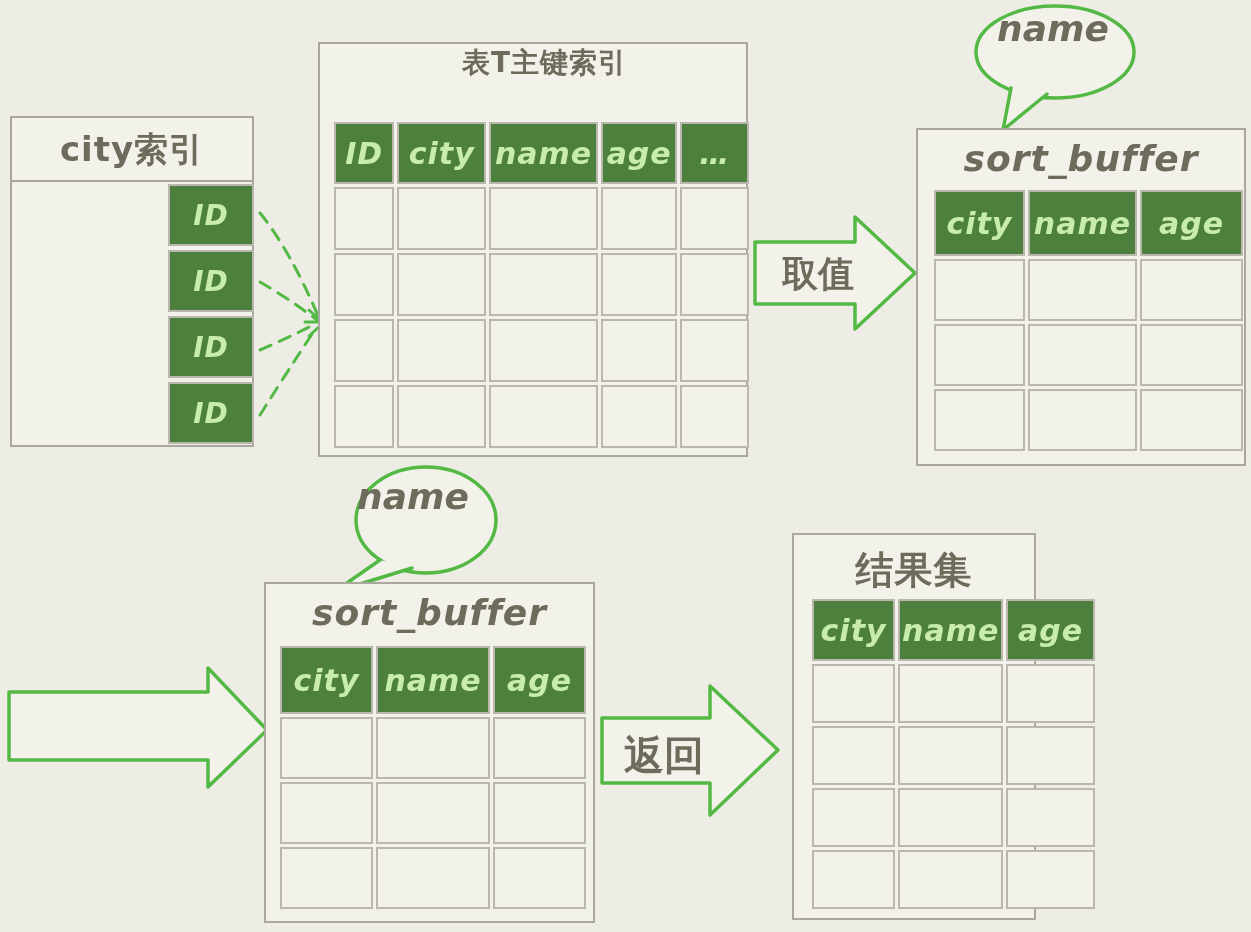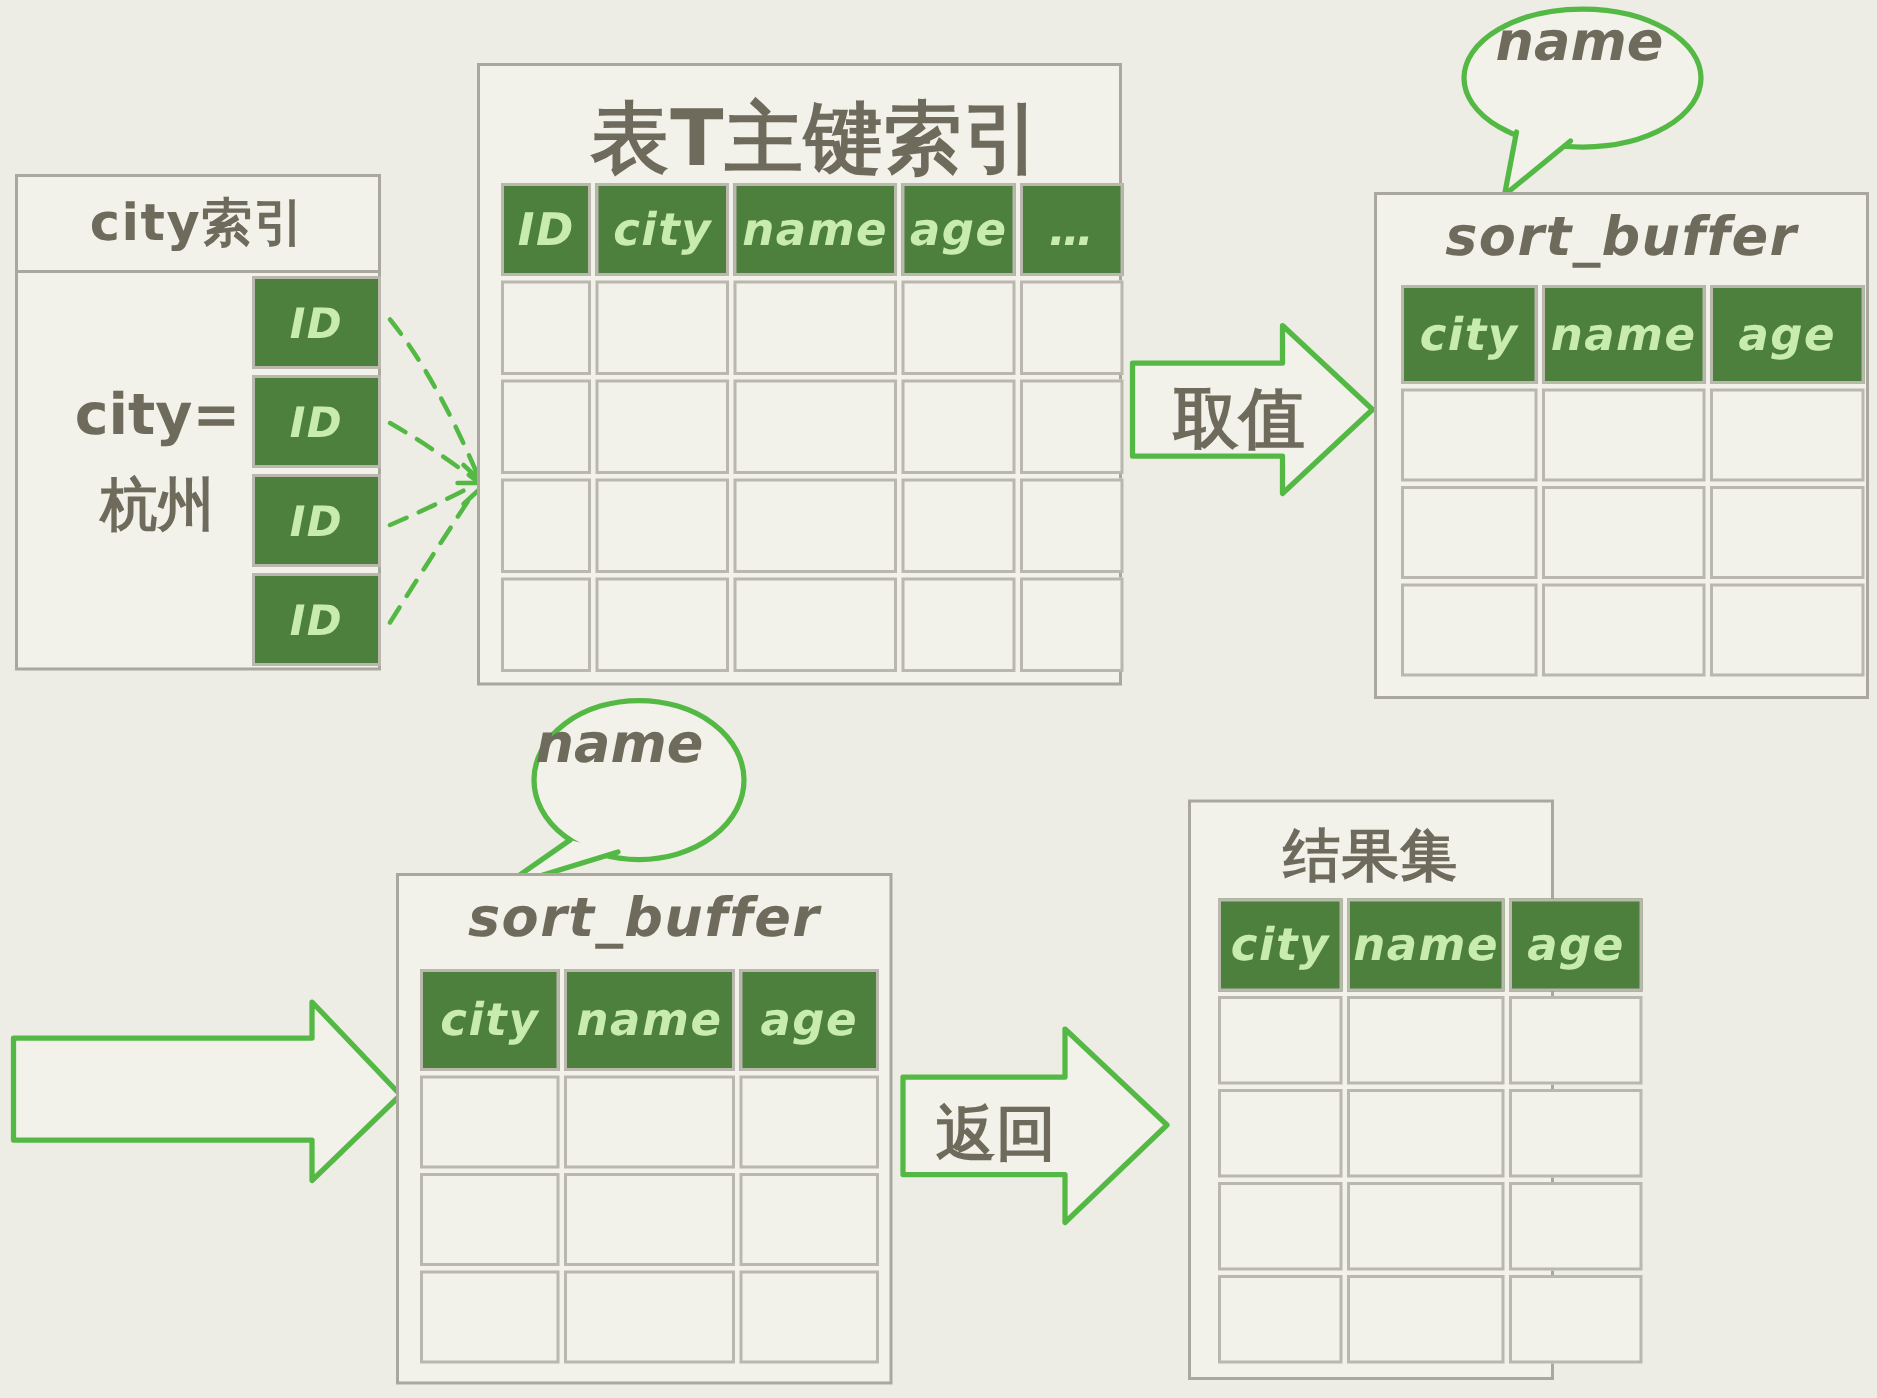--- a/index.html
+++ b/index.html
@@ -79,44 +79,40 @@
     font-weight:700; color:#6f6b5c; white-space:nowrap;
   }
 </style>
 </head>
 <body>
 
 <div id="canvas">
 
   <div class="box" style="left:10px; top:116px; width:244px; height:331px;">
     <div id="city-index-title" class="box-title">city索引</div>
-    <div id="city-cond">
-      <div>city=</div>
-      <div>杭州</div>
-    </div>
     <div id="id-col">
         <div class="id-cell">ID</div>
         <div class="id-cell">ID</div>
         <div class="id-cell">ID</div>
         <div class="id-cell">ID</div>
       </div>
   </div>
 
   <svg style="position:absolute; left:255px; top:180px; overflow:visible;" width="80" height="250">
     <g stroke="#54b944" stroke-width="3" fill="none" stroke-linecap="round">
       <path d="M5,33  Q35,70 64,138" stroke-dasharray="12 9"></path>
       <path d="M5,102 Q33,118 62,140" stroke-dasharray="12 9"></path>
       <path d="M5,170 Q33,158 60,144" stroke-dasharray="12 9"></path>
       <path d="M5,235 Q30,195 61,148" stroke-dasharray="12 9"></path>
       <path d="M54,130 L67,142 M50,142 L67,142 M54,156 L67,144"></path>
     </g>
   </svg>
 
   <div class="box" style="left:318px; top:42px; width:430px; height:415px;">
-    <div class="box-title" style="margin-top:14px; font-size:52px;padding-left:23px;">表T主键索引</div>
+    <div class="box-title" style="font-size:28px;padding-left:23px;">表T主键索引</div>
     <div class="tbl" style="left:14px; top:78px; width:403px;
          grid-template-columns:15% 22% 27% 19% 17%;
          grid-template-rows:62px repeat(4,63px);">
         <div class="th">ID</div>
         <div class="th">city</div>
         <div class="th">name</div>
         <div class="th">age</div>
         <div class="th">…</div>
         <div class="td"></div>
         <div class="td"></div>
@@ -138,21 +134,21 @@
         <div class="td"></div>
         <div class="td"></div>
         <div class="td"></div>
       </div>
   </div>
 
   <div class="arrow-wrap" style="left:752px; top:212px; width:168px; height:122px;">
     <svg width="168" height="122">
       <polygon points="3,30 103,30 103,5 163,61 103,117 103,92 3,92" fill="#f2f1ea" stroke="#54b944" stroke-width="3.5" stroke-linejoin="round"></polygon>
     </svg>
-    <div class="arrow-label" style="left:30px; top:38px; font-size:44px;">取值</div>
+    <div class="arrow-label" style="left:30px; top:38px; font-size:36px;">取值</div>
   </div>
 
   <div class="bubble-wrap" style="left:963px; top:2px; width:180px; height:135px;">
     <svg width="180" height="135">
       <ellipse cx="92" cy="50" rx="79" ry="46" fill="#f2f1ea" stroke="#54b944" stroke-width="3.5"></ellipse>
       <path d="M48,86 L40,128 L84,92" fill="#f2f1ea" stroke="#54b944" stroke-width="3.5" stroke-linejoin="round" stroke-linecap="round"></path>
     </svg>
     <div class="bubble-line latin" style="top:6px; font-size:36px;">name</div>
   </div>
 

